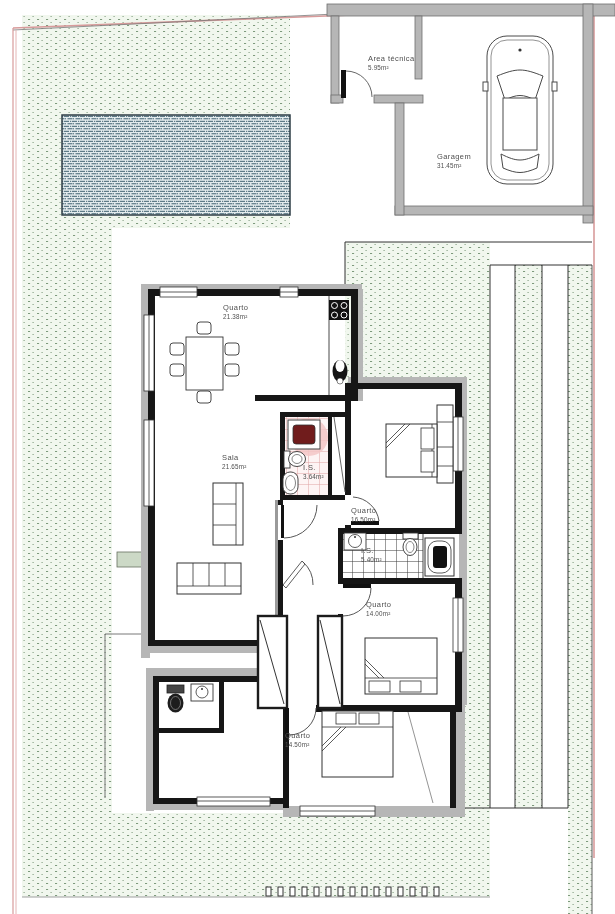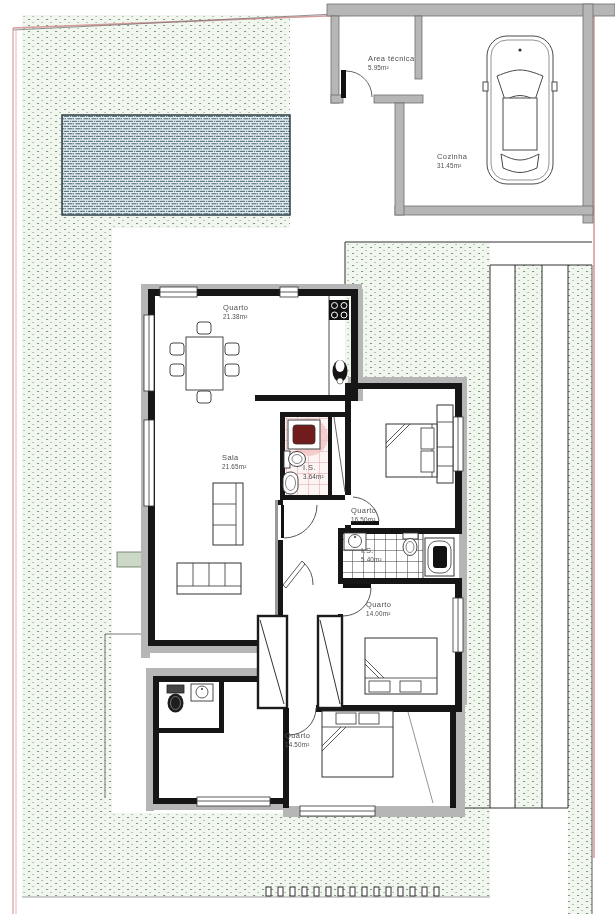--- a/index.html
+++ b/index.html
@@ -366,21 +366,21 @@
       <path d="M379,521 A28,28 0 0 0 353,497" fill="none" stroke="#444" stroke-width="0.9"></path>
     </g>
   </g>
 </svg>
 
 <div class="label" style="left:368px;top:48px;margin-top:6px;">
   <div class="rname">Area técnica</div>
   <div class="rarea">5.95m²</div>
 </div>
 <div class="label" style="left:437px;top:152px;">
-  <div class="rname">Cozinha</div>
+  <div class="rname">Garagem</div>
   <div class="rarea">31.45m²</div>
 </div>
 <div class="label" style="left:223px;top:303px;">
   <div class="rname">Quarto</div>
   <div class="rarea">21.38m²</div>
 </div>
 <div class="label" style="left:222px;top:453px;">
   <div class="rname">Sala</div>
   <div class="rarea">21.65m²</div>
 </div>

